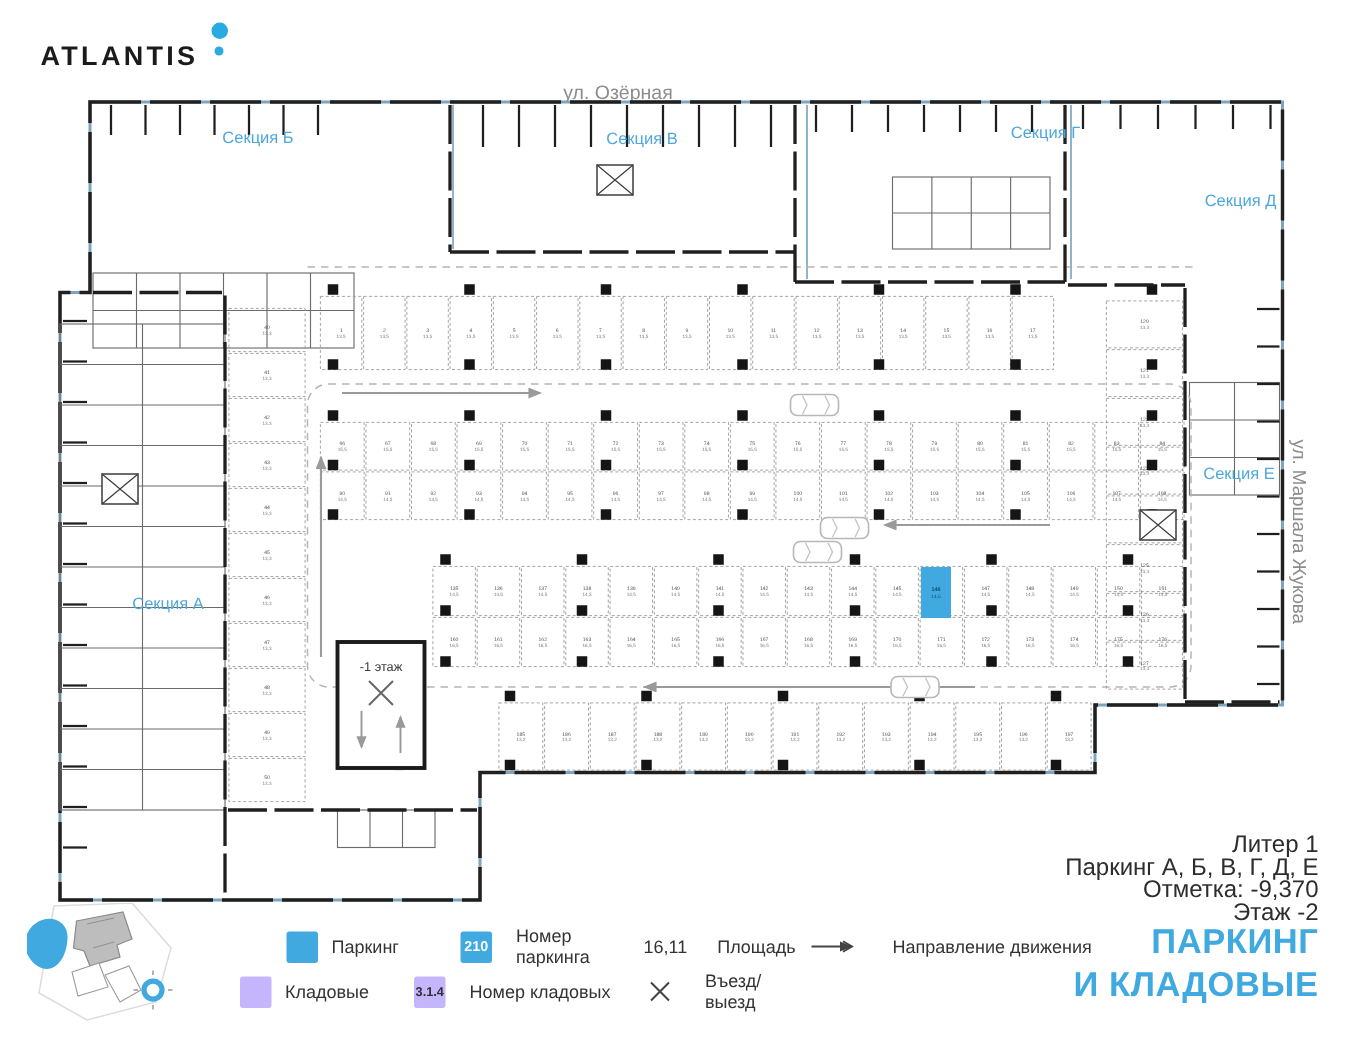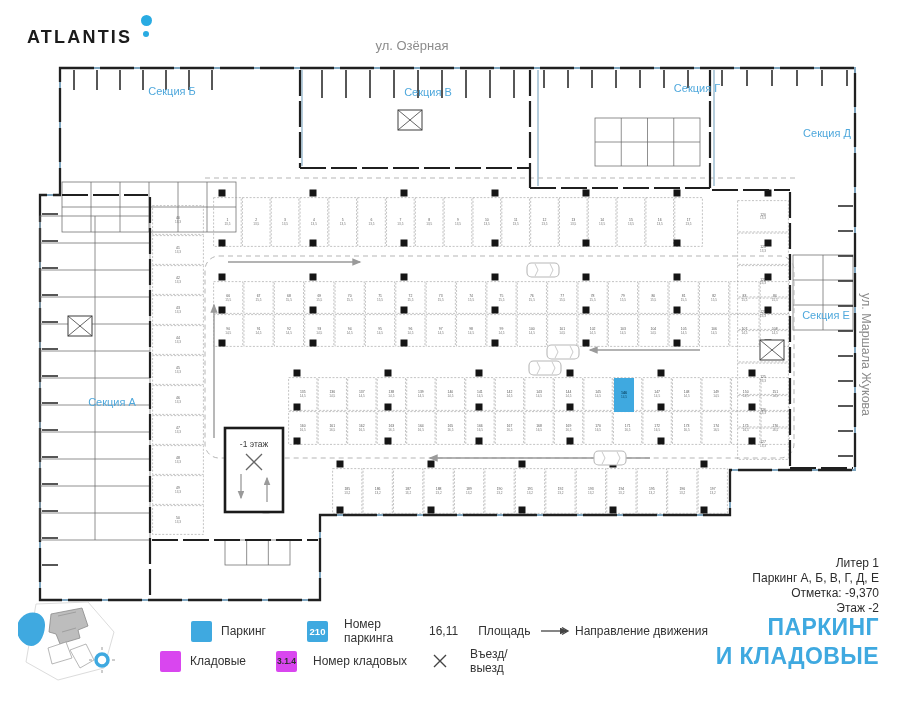--- a/index.html
+++ b/index.html
@@ -6,42 +6,42 @@
   body{width:900px;height:701px;position:relative;background:#fff;overflow:hidden;
        font-family:"Liberation Sans",sans-serif;}
   svg text{font-family:"Liberation Sans",sans-serif;}
 
   .logo{position:absolute;left:27px;top:27px;font-size:18px;font-weight:700;
         letter-spacing:2.2px;color:#1b1b1b;}
   .logo-dot{position:absolute;border-radius:50%;background:#29ABE2;}
   .dot-big{width:11px;height:11px;left:141px;top:15px;}
   .dot-small{width:6px;height:6px;left:143px;top:31px;}
 
-  .street-top{position:absolute;left:0;top:38px;width:824px;text-align:center;
+  .street-top{position:absolute;left:0;top:54px;width:824px;text-align:center;
               font-size:13px;color:#8c8c8c;}
   .street-right{position:absolute;left:858px;top:255px;height:200px;width:16px;
                 writing-mode:vertical-rl;font-size:12.5px;color:#8c8c8c;
                 display:flex;align-items:center;justify-content:center;}
 
   .plan-svg{position:absolute;left:0;top:0;}
 
-  .info{position:absolute;right:21px;top:556px;text-align:right;font-size:12px;
+  .info{position:absolute;right:21px;top:556px;text-align:right;font-size:16px;
         color:#2d2d2d;line-height:15px;}
   .big-title{position:absolute;right:21px;top:613px;text-align:right;font-size:23px;
              font-weight:800;color:#3FA9E0;line-height:29px;letter-spacing:.4px;}
 
   .legend{position:absolute;left:160px;top:616px;display:grid;
           grid-template-columns:116px 153px 111px auto;grid-auto-rows:30px;
           align-items:center;font-size:12px;color:#333;}
   .lg-item{display:flex;align-items:center;gap:9px;}
-  .lg-item.g16{gap:16px}.lg-item.g8{gap:20px}.lg-item.g7{gap:3px}
+  .lg-item.g16{gap:16px}.lg-item.g8{gap:20px}.lg-item.g7{gap:23px}
   .sq{width:21px;height:21px;border-radius:2px;flex:none;display:flex;
       align-items:center;justify-content:center;}
   .sq.blue{background:#3FA9E0;color:#fff;font-size:9.5px;font-weight:700;margin-left:31px;}
-  .sq.gray{background:#d946ef;color:#2e2e2e;font-size:8.5px;font-weight:700;}
+  .sq.gray{background:#c4b5fd;color:#2e2e2e;font-size:8.5px;font-weight:700;}
   .xmark{width:21px;flex:none;display:flex;justify-content:center;}
   .minimap{position:absolute;left:18px;top:602px;}
 </style>
 </head>
 <body>
 
 <div class="logo">ATLANTIS</div>
 <div class="logo-dot dot-big"></div>
 <div class="logo-dot dot-small"></div>
 <div class="street-top">ул. Озёрная</div>

